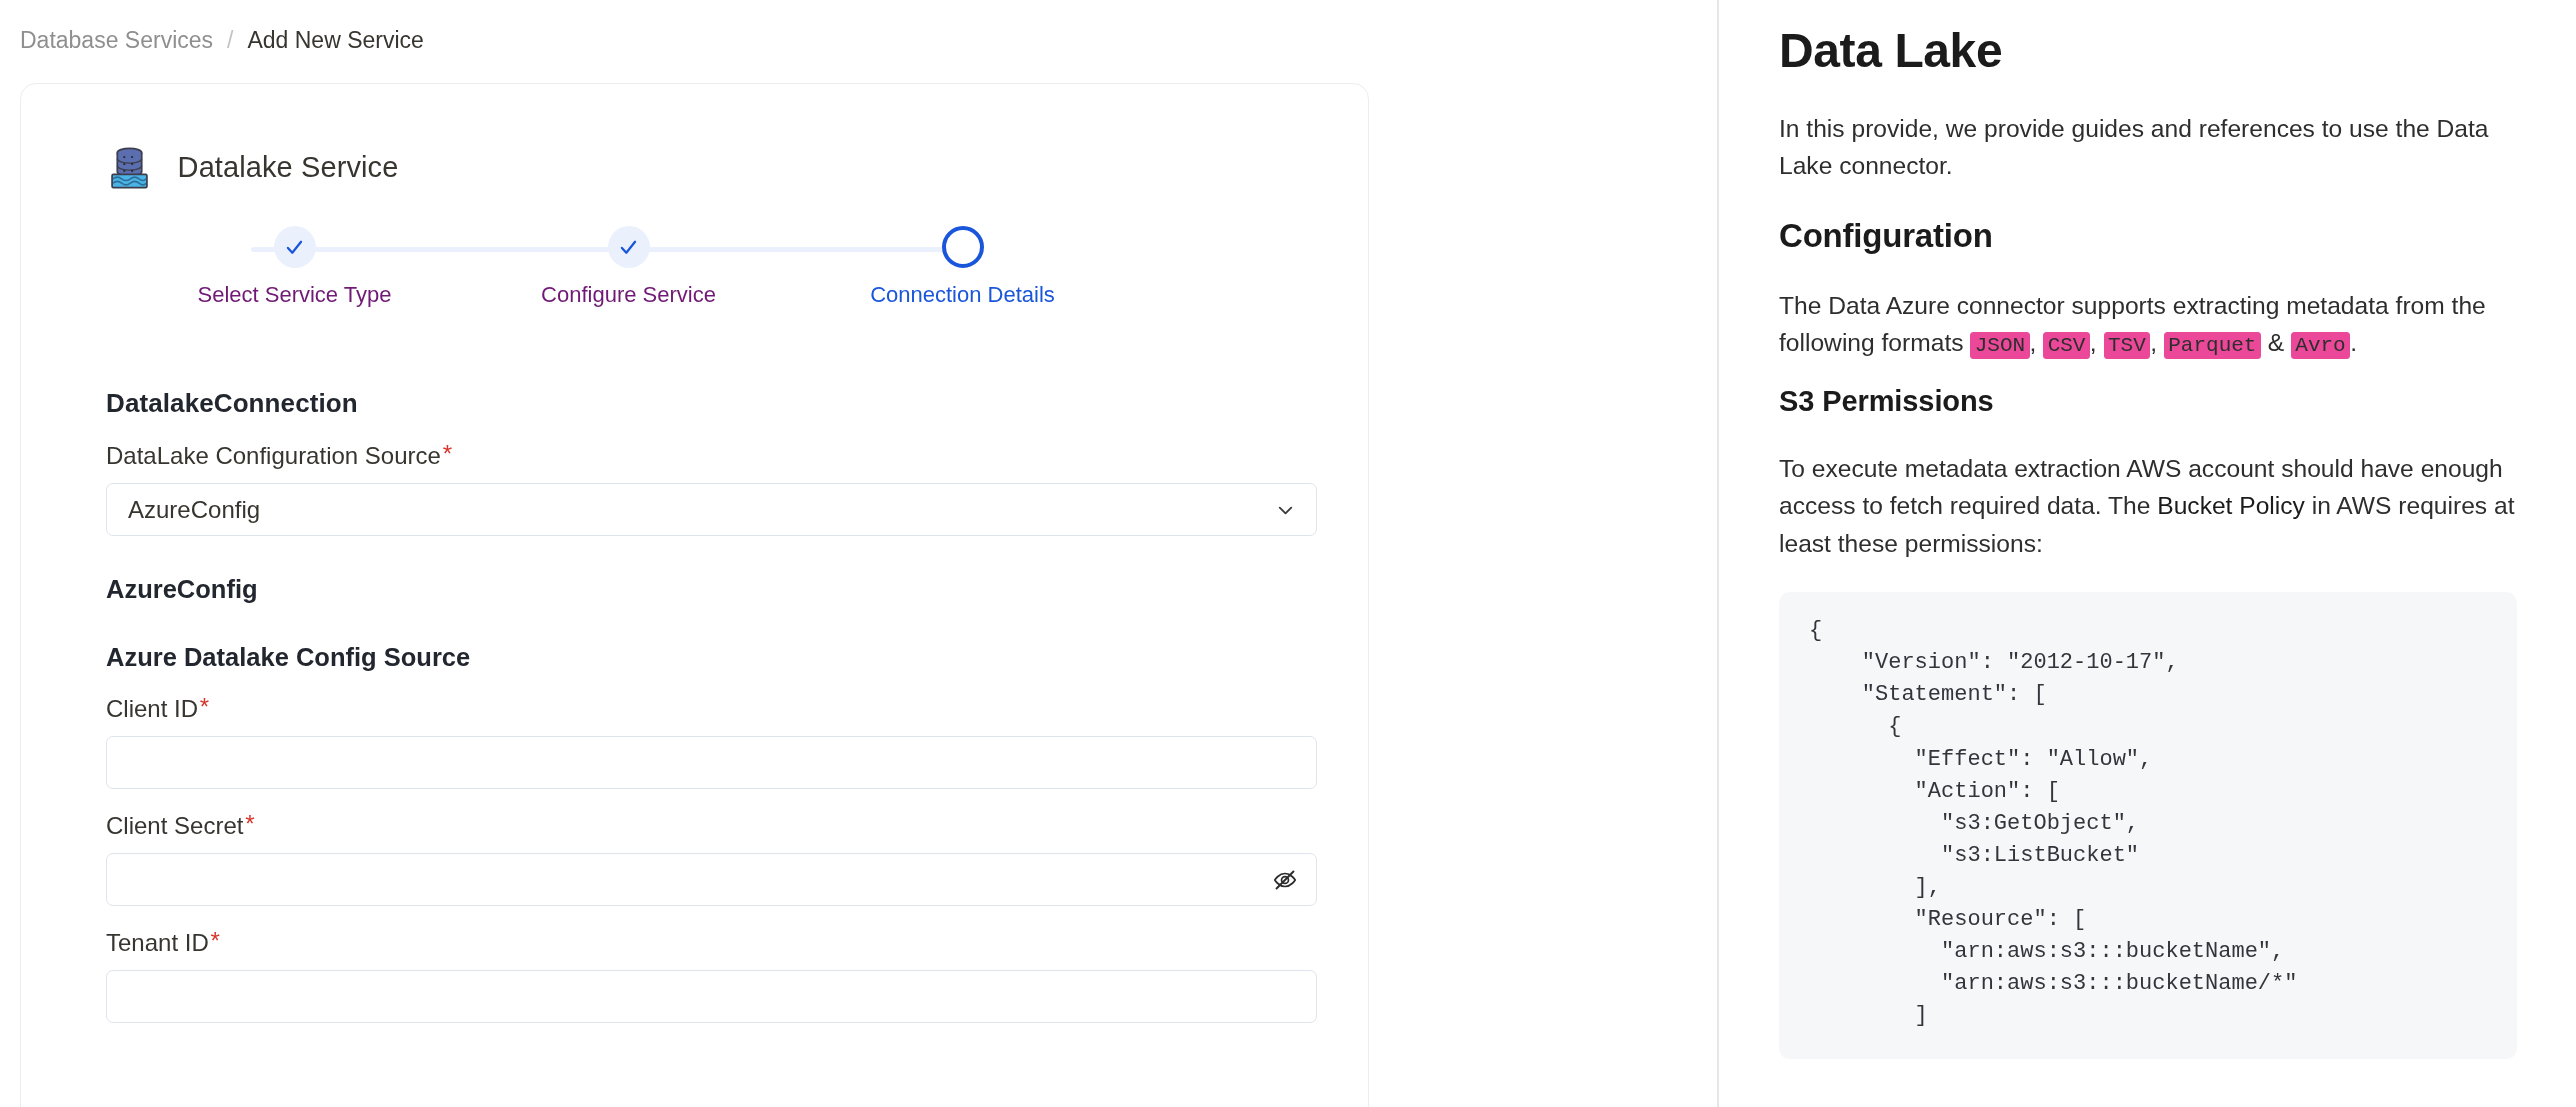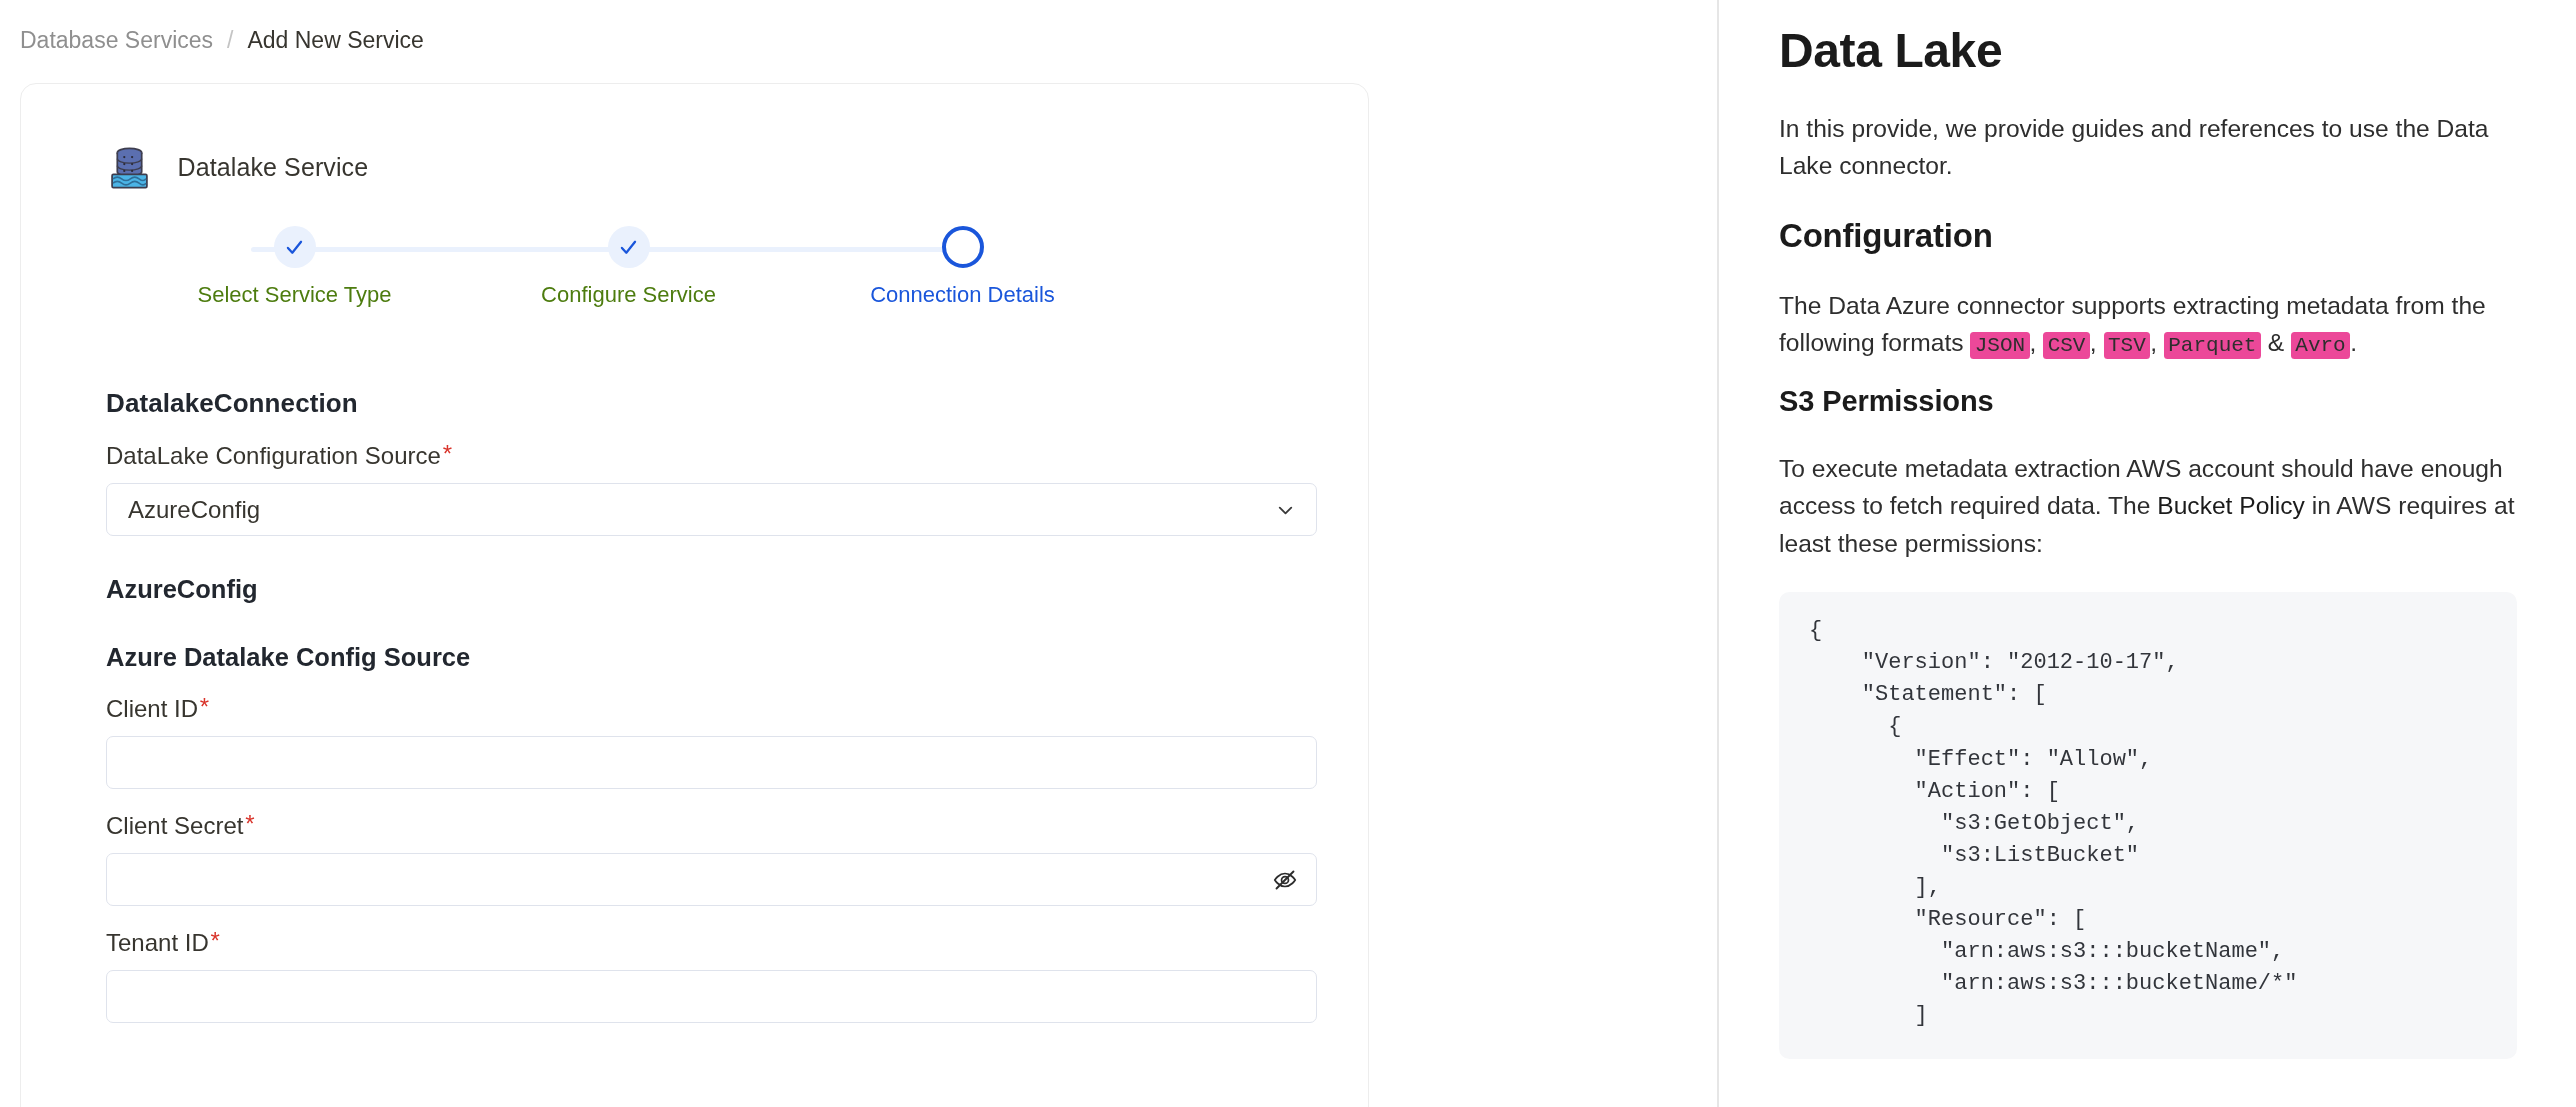--- a/index.html
+++ b/index.html
@@ -65,21 +65,21 @@
     align-items: center;
     gap: 24.6px;
     padding-top: 60px;
   }
   .service-icon {
     width: 47px;
     height: 47px;
     flex: none;
   }
   .service-title {
-    font-size: 25px;
+    font-size: 29px;
     color: #37352f;
     letter-spacing: 0.1px;
   }
 
   
   .stepper {
     position: relative;
     margin: 35px 0 0 0;
     width: 879px;
     margin-left: 83px;
@@ -126,21 +126,21 @@
     width: 21px;
     height: 21px;
   }
   .step-marker.active {
     background: #ffffff;
     border: 4.4px solid #1a56db;
   }
   .step-label {
     margin-top: 14px;
     font-size: 22px;
-    color: #4d7c0f;
+    color: #701a75;
     white-space: nowrap;
   }
   .step-label.active { color: #1a56db; }
 
   
   .form-area { padding-top: 19.3px; }
 
   .section-title {
     font-size: 26px;
     font-weight: bold;

